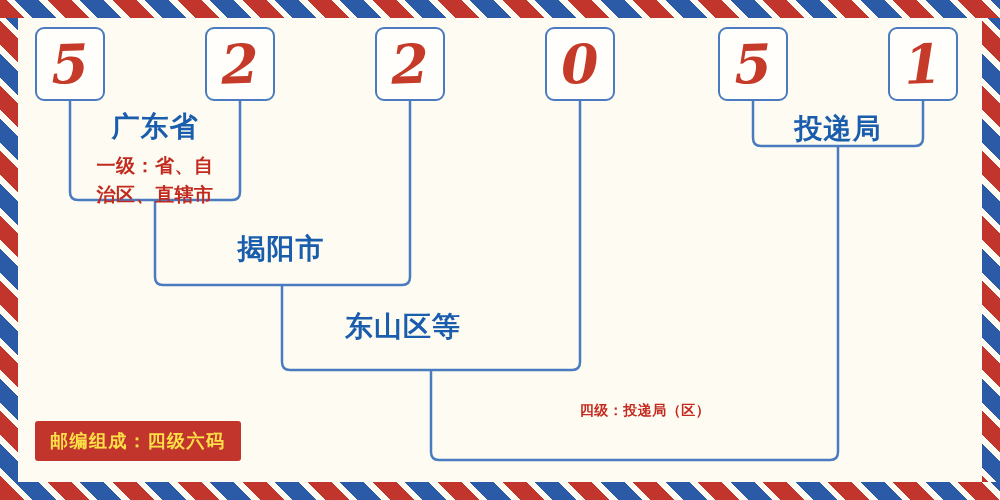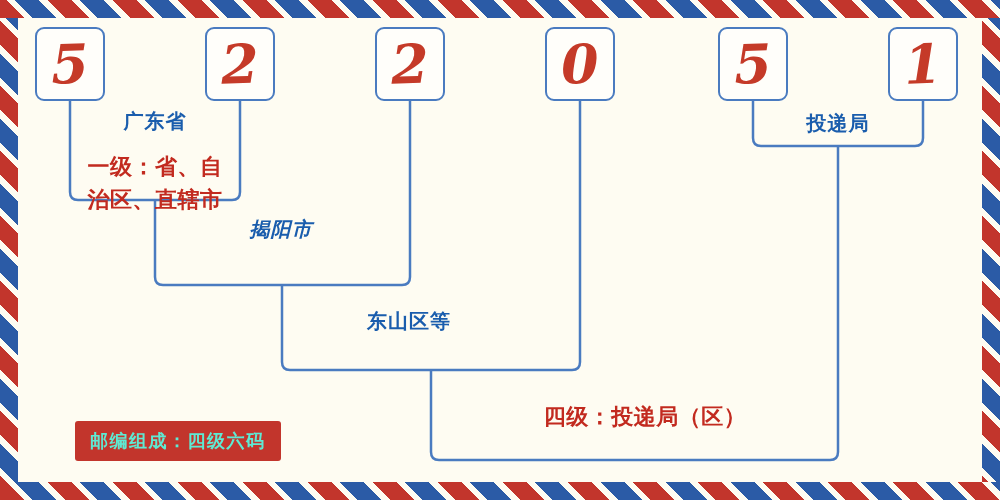--- a/index.html
+++ b/index.html
@@ -34,38 +34,38 @@
   }
   .digit {
     font-family:"DejaVu Serif","Liberation Serif",serif;
     font-style:italic; font-weight:bold;
     font-size:54px; line-height:1; color:#c53a28;
     transform:rotate(-2deg);
   }
 
   .label { position:absolute; text-align:center; }
   .label .name {
-    font-size:20px; font-weight:bold; color:#1a5dad; letter-spacing:1px;
+    font-size:28px; font-weight:bold; color:#1a5dad; letter-spacing:1px;
   }
   .label .desc {
-    margin-top:15px; font-size:22px; font-weight:bold; color:#c22a1f;
+    margin-top:5px; font-size:19px; font-weight:bold; color:#c22a1f;
     white-space:pre-line; line-height:1.5; letter-spacing:0.5px;
   }
   .l1 { left:70px;  width:170px; top:108px; }
-  .l2 { left:155px; width:252px; top:216px;font-style:italic; }
-  .l3 { left:282px; width:254px; top:308px; }
+  .l2 { left:155px; width:252px; top:230px; }
+  .l3 { left:276px; width:254px; top:308px; }
   .l6 { left:753px; width:170px; top:110px; }
   .l4 { left:495px; width:300px; top:392px; }
-  .l4 .desc { margin-top:8px; font-size:22px; }
+  .l4 .desc { margin-top:8px; font-size:14px; }
 
   .badge {
     position:absolute; left:35px; top:421px;
-    background:#c2352c; color:#5eead4;
+    background:#c2352c; color:#fde047;
     font-size:18px; font-weight:bold; letter-spacing:1.5px;
-    padding:8px 15px; border-radius:3px;margin-left:40px;
+    padding:8px 15px; border-radius:3px;
   }
 </style>
 </head>
 <body>
 
 <div class="canvas">
 
   <div class="stripe-v stripe-left"></div>
   <div class="stripe-v stripe-right"></div>
   <div class="stripe-h stripe-top"></div>

